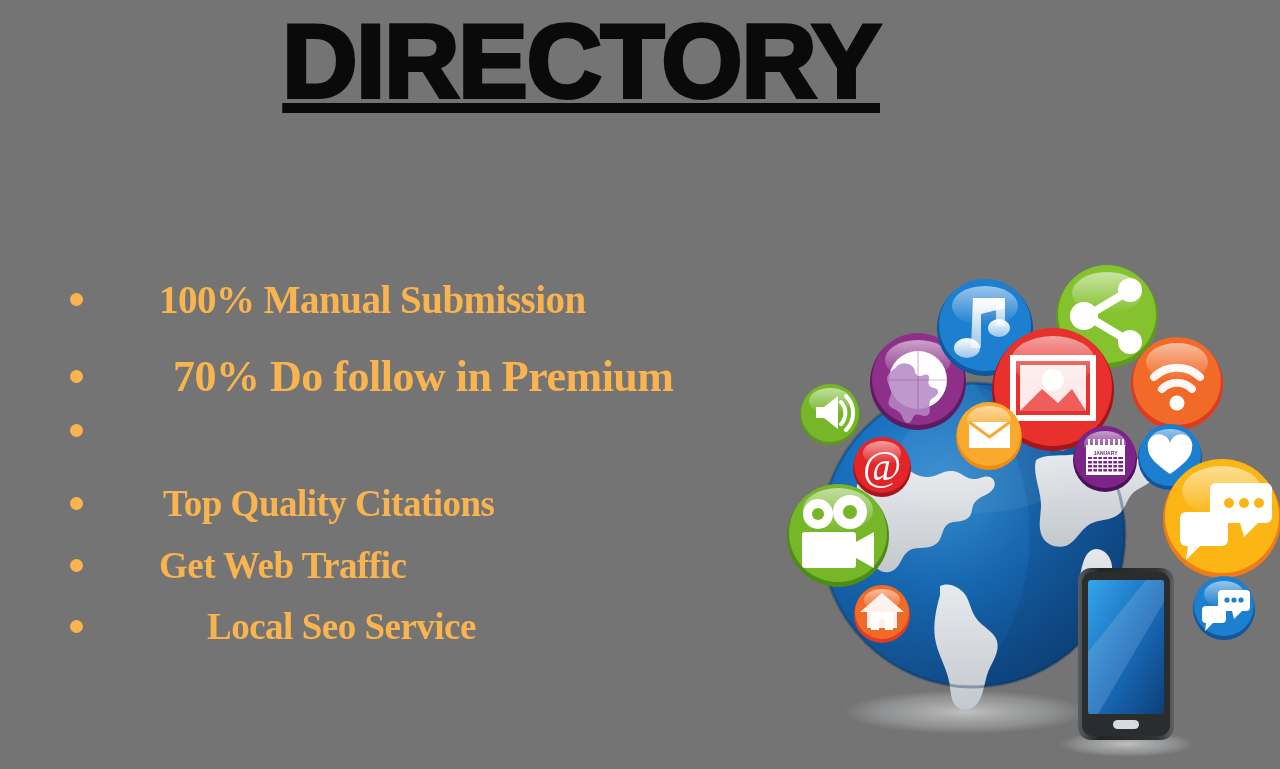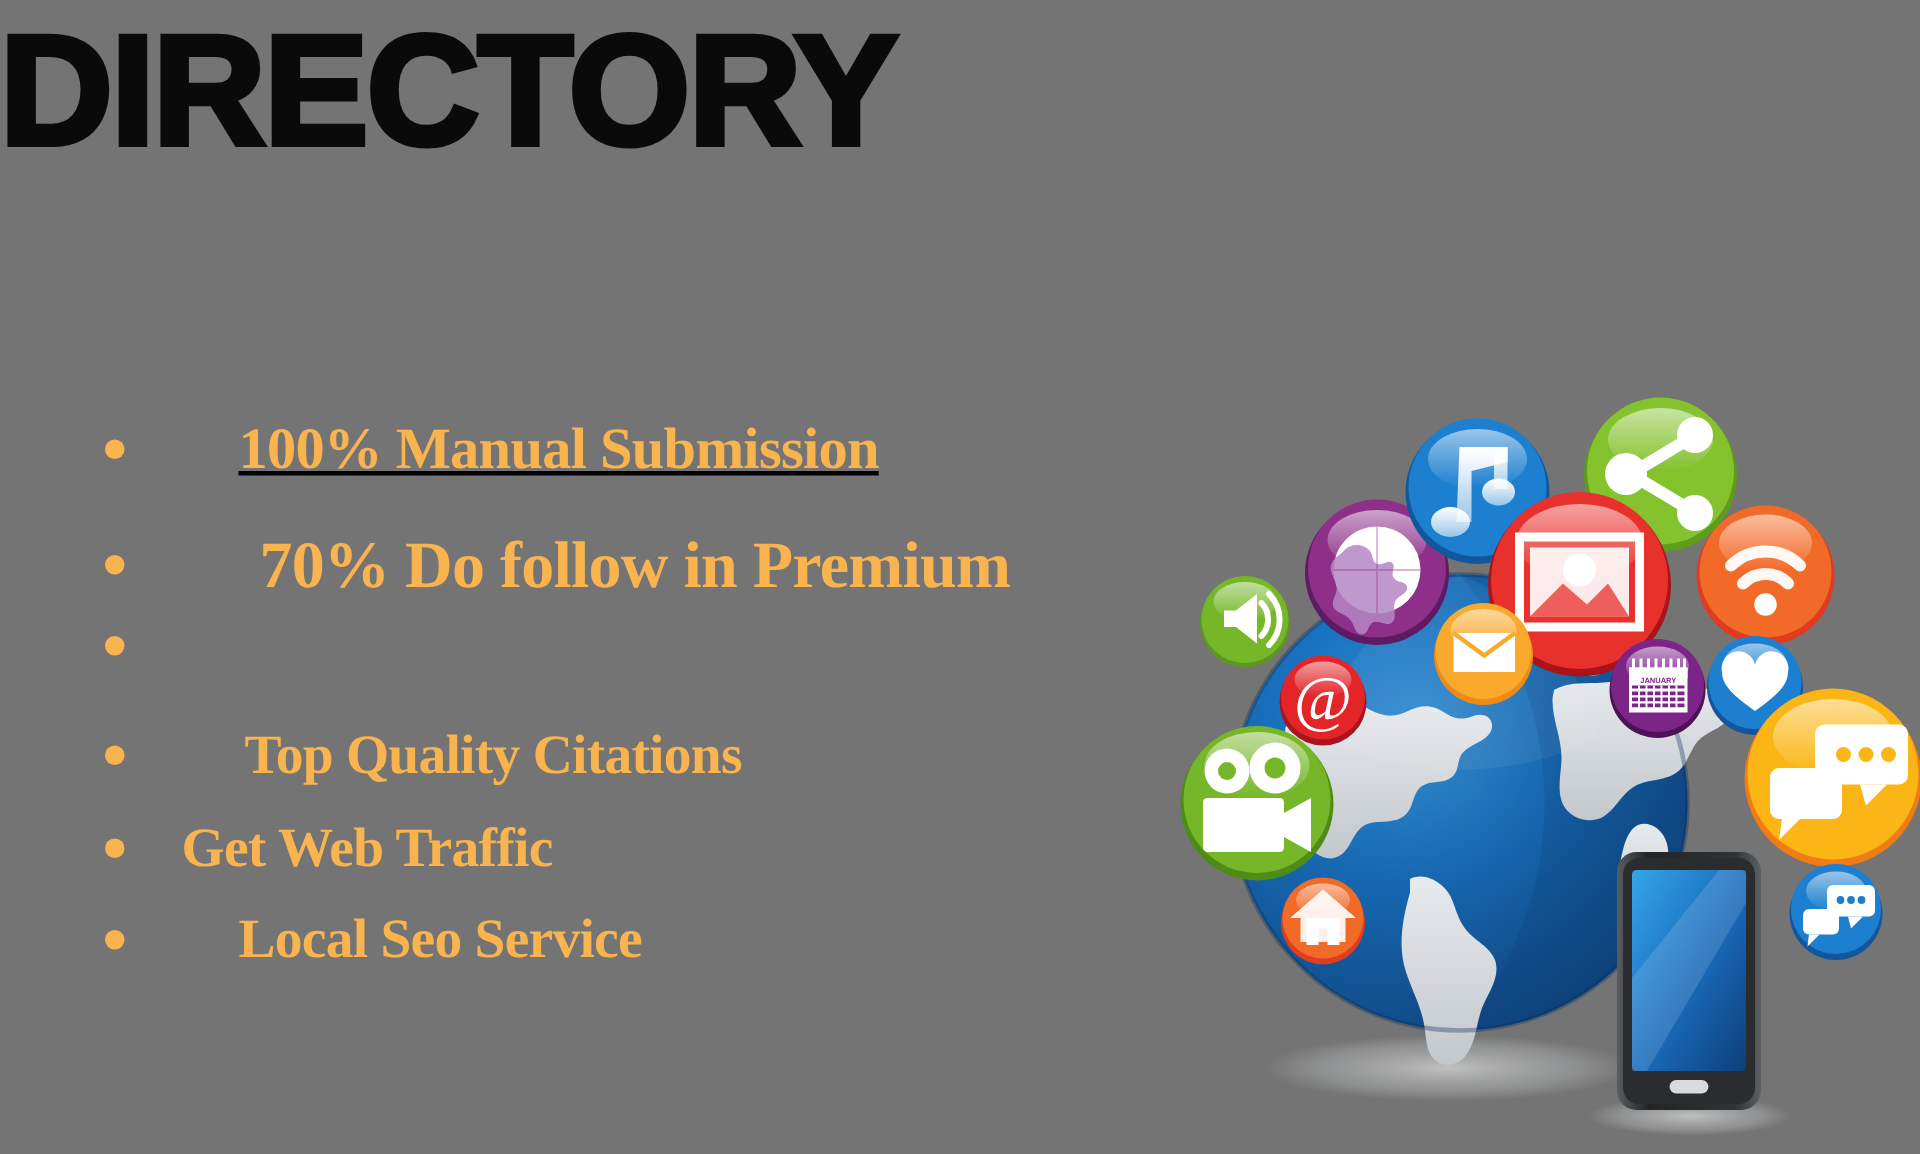--- a/index.html
+++ b/index.html
@@ -7,30 +7,31 @@
     width:1280px;height:769px;overflow:hidden;
     background:#747474;
     font-family:"Liberation Sans", sans-serif;
     position:relative;
   }
   #stage{position:absolute;inset:0;width:1280px;height:769px;}
 
   
   .headline{
     position:absolute;left:0;top:0;width:880px;
-    text-align:left;
+    text-align:right;
     color:#0a0a0a;
     font-family:"Liberation Sans", sans-serif;
     font-weight:700;
     font-size:104px;
     line-height:110px;
     letter-spacing:-1px;
     -webkit-text-stroke:4px #0a0a0a;
     padding-top:6px;
     user-select:none;
+    text-decoration:underline;
   }
   .headline .l1{display:block;}
   .headline .l2{display:block;}
 
   
   .bullets{
     position:absolute;left:70px;top:276px;width:720px;
     margin:0;padding:0;list-style:none;
   }
   .bullet-row{
@@ -57,40 +58,40 @@
 </head>
 <body style="background: rgb(116, 116, 116);">
 
 <div id="stage">
 
   <div class="headline" style="color: rgb(10, 10, 10); -webkit-text-stroke: 4px rgb(10, 10, 10);">
     <span class="l1">DIRECTORY</span>
   </div>
 
   <ul class="bullets" id="bullet-list">
-      <li class="bullet-row" style="top: 1px; left: 0px; text-decoration: underline;">
+      <li class="bullet-row" style="top: 1px; left: 0px;">
         <span class="dot" style="background: rgb(249, 180, 79);"></span>
         <span class="btext" style="font-size: 39px; color: rgb(249, 180, 79); margin-left: 70px;">100% Manual Submission</span>
       </li>
       <li class="bullet-row" style="top: 75px; left: 0px;">
         <span class="dot" style="background: rgb(249, 180, 79);"></span>
         <span class="btext" style="font-size: 44px; color: rgb(249, 180, 79); margin-left: 84px;">70% Do follow in Premium</span>
       </li>
       <li class="bullet-row" style="top: 148px; left: 0px;">
         <span class="dot" style="background: rgb(249, 180, 79);"></span>
       </li>
       <li class="bullet-row" style="top: 206px; left: 0px;">
         <span class="dot" style="background: rgb(249, 180, 79);"></span>
         <span class="btext" style="font-size: 37px; color: rgb(249, 180, 79); margin-left: 74px; text-align: right;">Top Quality Citations</span>
       </li>
       <li class="bullet-row" style="top: 268px; left: 0px;">
         <span class="dot" style="background: rgb(249, 180, 79);"></span>
-        <span class="btext" style="font-size: 37px; color: rgb(249, 180, 79); margin-left: 32px;">Get Web Traffic</span>
-      </li>
-      <li class="bullet-row" style="top: 329px; left: 0px;">
+        <span class="btext" style="font-size: 37px; color: rgb(249, 180, 79); margin-left: 70px;">Get Web Traffic</span>
+      </li>
+      <li class="bullet-row" style="top: 329px; left: 0px; gap: 48px;">
         <span class="dot" style="background: rgb(249, 180, 79);"></span>
         <span class="btext" style="font-size: 37px; color: rgb(249, 180, 79); margin-left: 70px;">Local Seo Service</span>
       </li>
     </ul>
 
   <div id="art">
     <svg width="510" height="519" viewBox="0 0 510 519" xmlns="http://www.w3.org/2000/svg">
       <defs>
         <radialGradient id="gOcean" cx="42%" cy="36%" r="72%">
           <stop offset="0%" stop-color="#3fa2e8"></stop>

